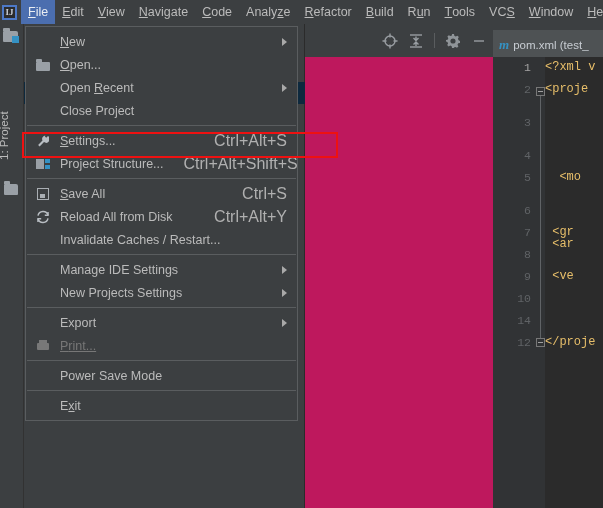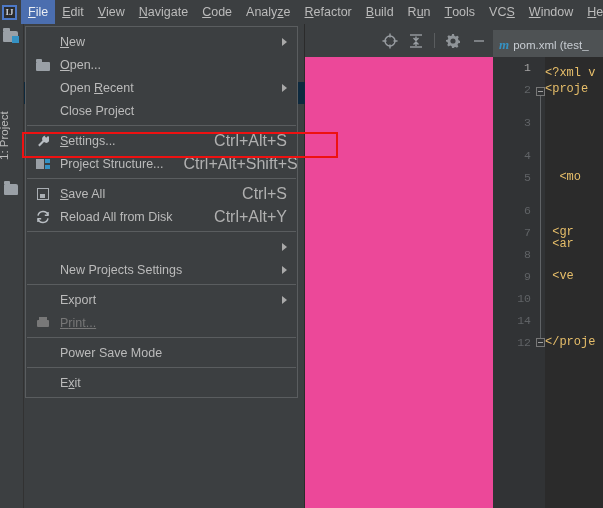--- a/index.html
+++ b/index.html
@@ -2,21 +2,21 @@
 <html><head>
 <meta charset="utf-8">
 <style>
   * { box-sizing: border-box; margin: 0; padding: 0; }
   html, body {
     width: 603px; height: 508px;
     background: #3c3f41;
     font-family: "Liberation Sans", sans-serif;
     overflow: hidden;
   }
-  #app { position: relative; width: 603px; height: 508px; background: #ec4899; }
+  #app { position: relative; width: 603px; height: 508px; background: #be185d; }
 
   
   #menubar {
     position: absolute; left: 0; top: 0; width: 603px; height: 24px;
     background: #3c3f41; display: flex; align-items: center;
   }
   .logo {
     width: 22px; height: 22px; margin-left: 2px; margin-right: 4px;
     display: flex; align-items: center; justify-content: center;
   }
@@ -295,21 +295,21 @@
       <div class="lnum" style="top:235px">10</div>
       <div class="lnum" style="top:257px">14</div>
       <div class="lnum" style="top:279px">12</div>
     </div>
     <div id="foldbar">
       <div class="foldline" style="top:35px; height:250px"></div>
       <div class="foldmark" style="top:30px"></div>
       <div class="foldmark" style="top:281px"></div>
     </div>
     <div id="code">
-      <div class="cline" style="top:9px">&lt;?xml v</div>
+      <div class="cline" style="top:3px">&lt;?xml v</div>
       <div class="cline" style="top:25px">&lt;proje</div>
       <div class="cline" style="top:113px">  &lt;mo</div>
       <div class="cline" style="top:168px"> &lt;gr</div>
       <div class="cline" style="top:180px"> &lt;ar</div>
       <div class="cline" style="top:212px"> &lt;ve</div>
       <div class="cline" style="top:278px">&lt;/proje</div>
     </div>
   </div>
 
   <div id="filemenu">
@@ -373,24 +373,28 @@
         <svg viewBox="0 0 16 16" width="16" height="16">
           <path d="M13 6A5.2 5.2 0 003 6.6" fill="none" stroke="#b8bdc2" stroke-width="1.5"></path>
           <path d="M3 10a5.2 5.2 0 0010-0.6" fill="none" stroke="#b8bdc2" stroke-width="1.5"></path>
           <path d="M13 3v3.2h-3.2M3 13V9.8h3.2" fill="none" stroke="#b8bdc2" stroke-width="1.5"></path>
         </svg>
       </span>
       <span class="label">Reload All from Disk</span>
       <span class="accel">Ctrl+Alt+Y</span>
     </div>
 
-
-    <div class="msep"></div>
-
-    <div class="mi">
+    <div class="mi">
+      <span class="label">Invalidate Caches / Restart...</span>
+    </div>
+
+    <div class="msep"></div>
+
+    <div class="mi">
+      <span class="label">Manage IDE Settings</span>
       <span class="arrow"></span>
     </div>
 
     <div class="mi">
       <span class="label">New Projects Settings</span>
       <span class="arrow"></span>
     </div>
 
     <div class="msep"></div>
 

